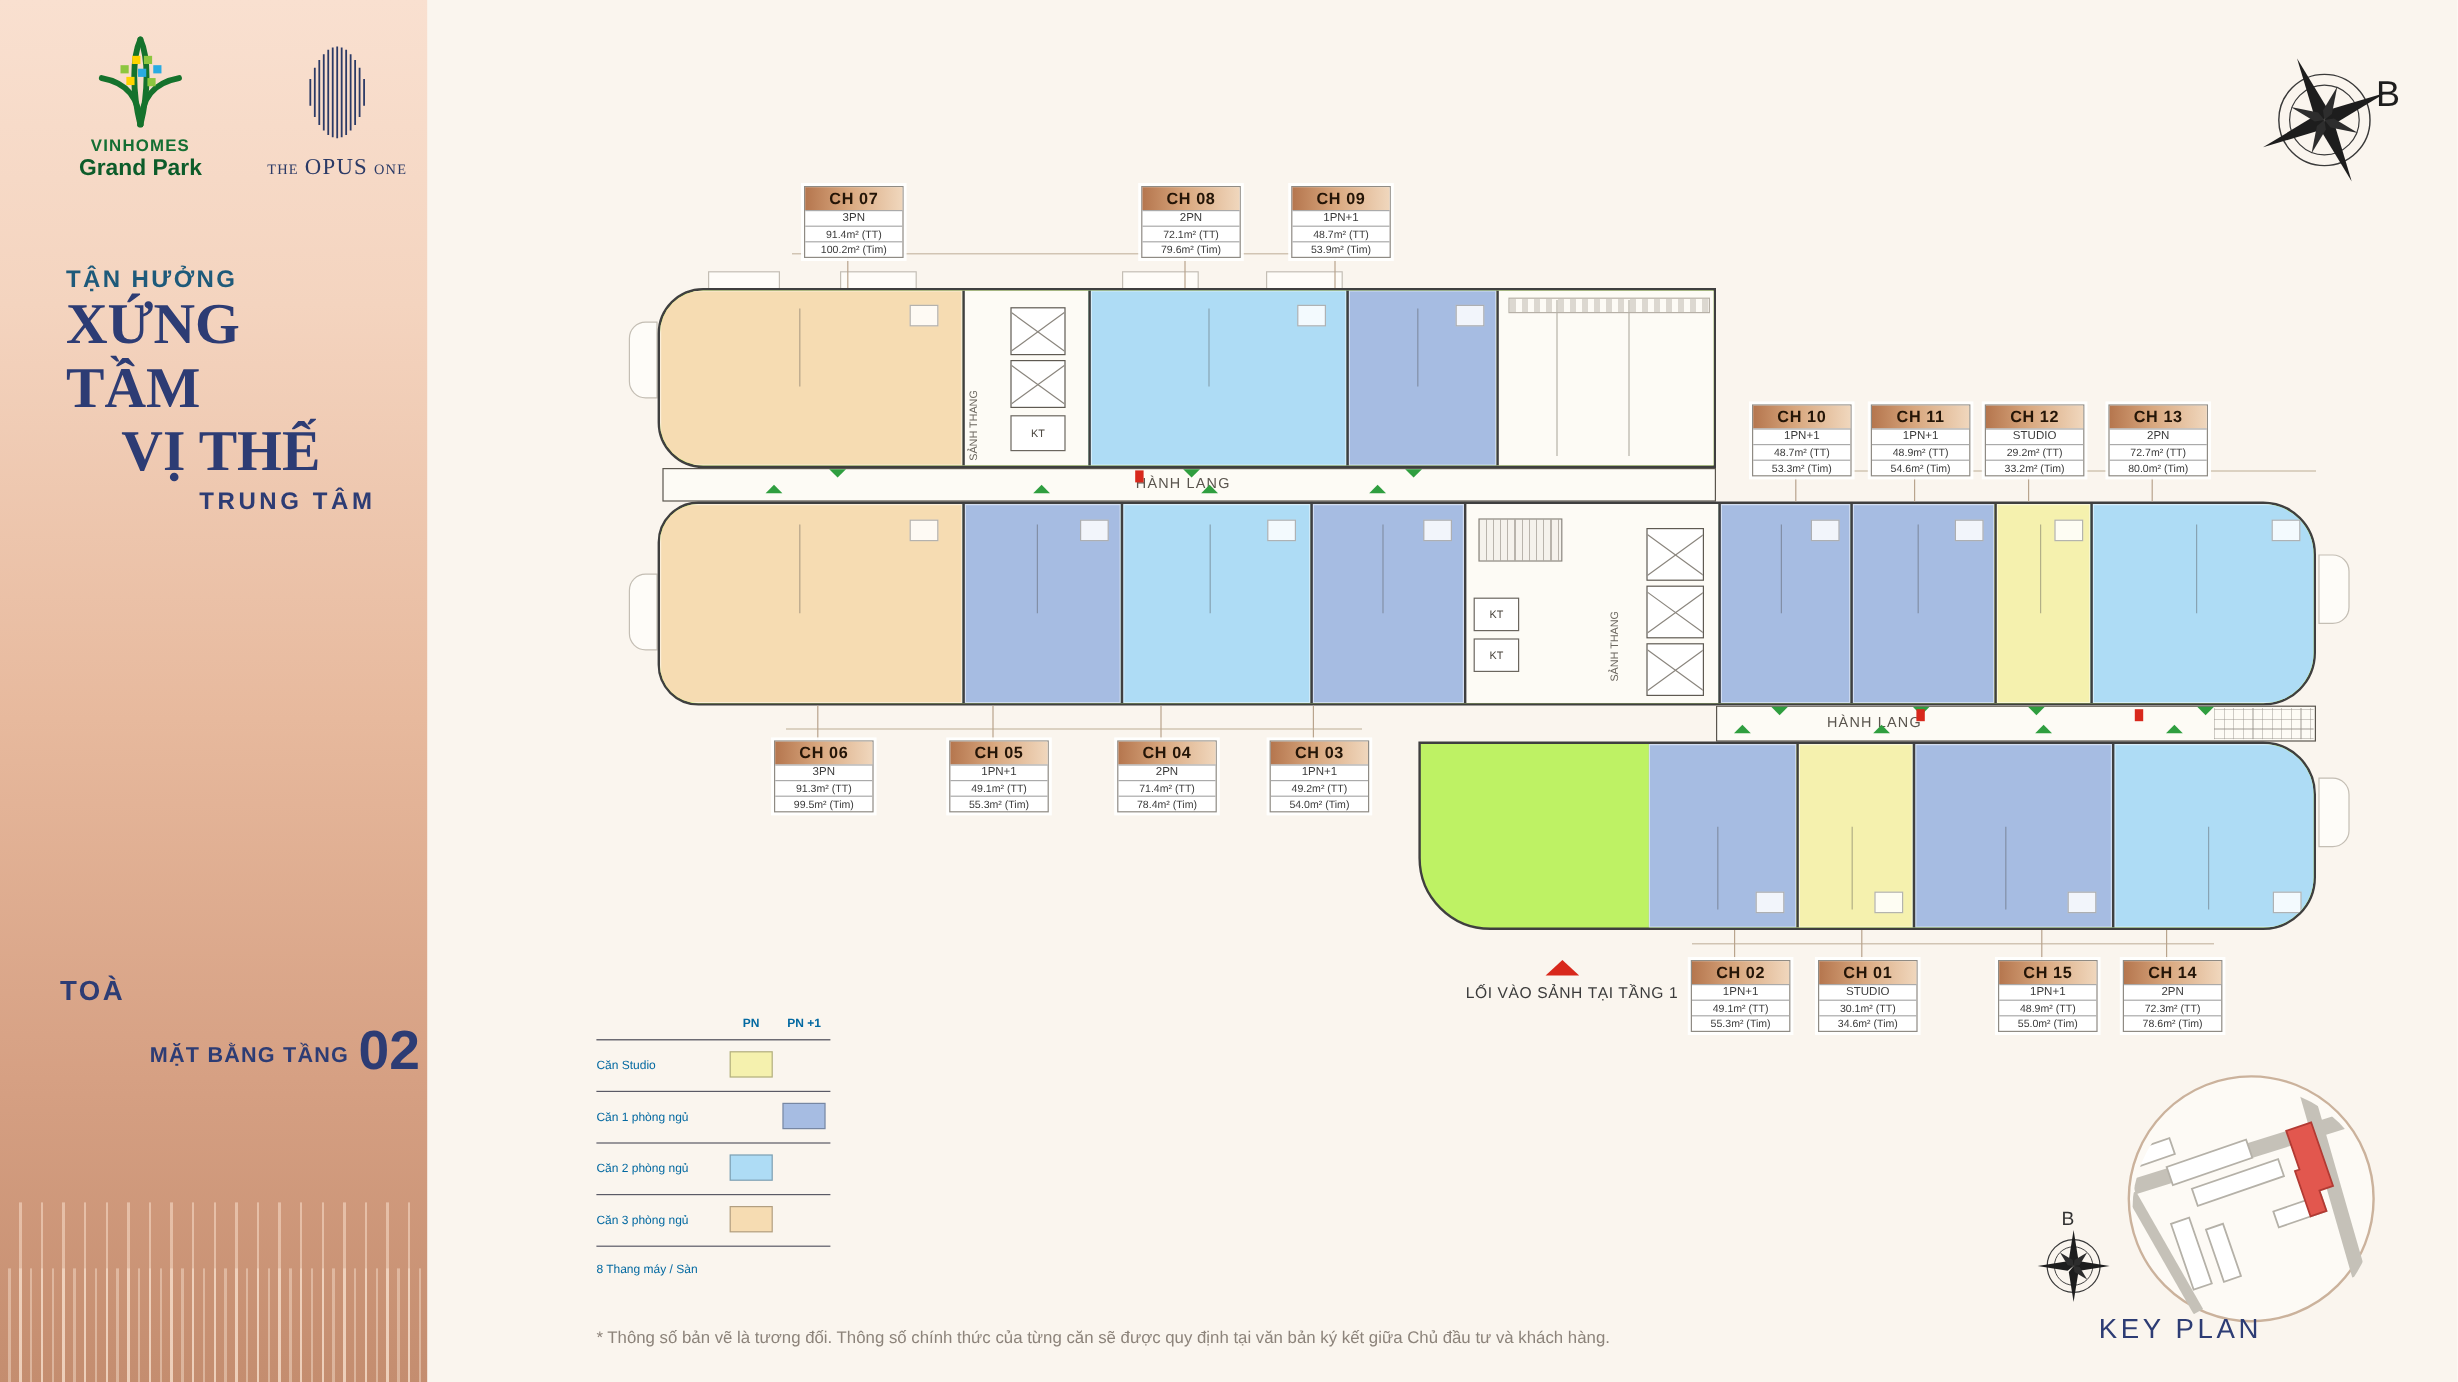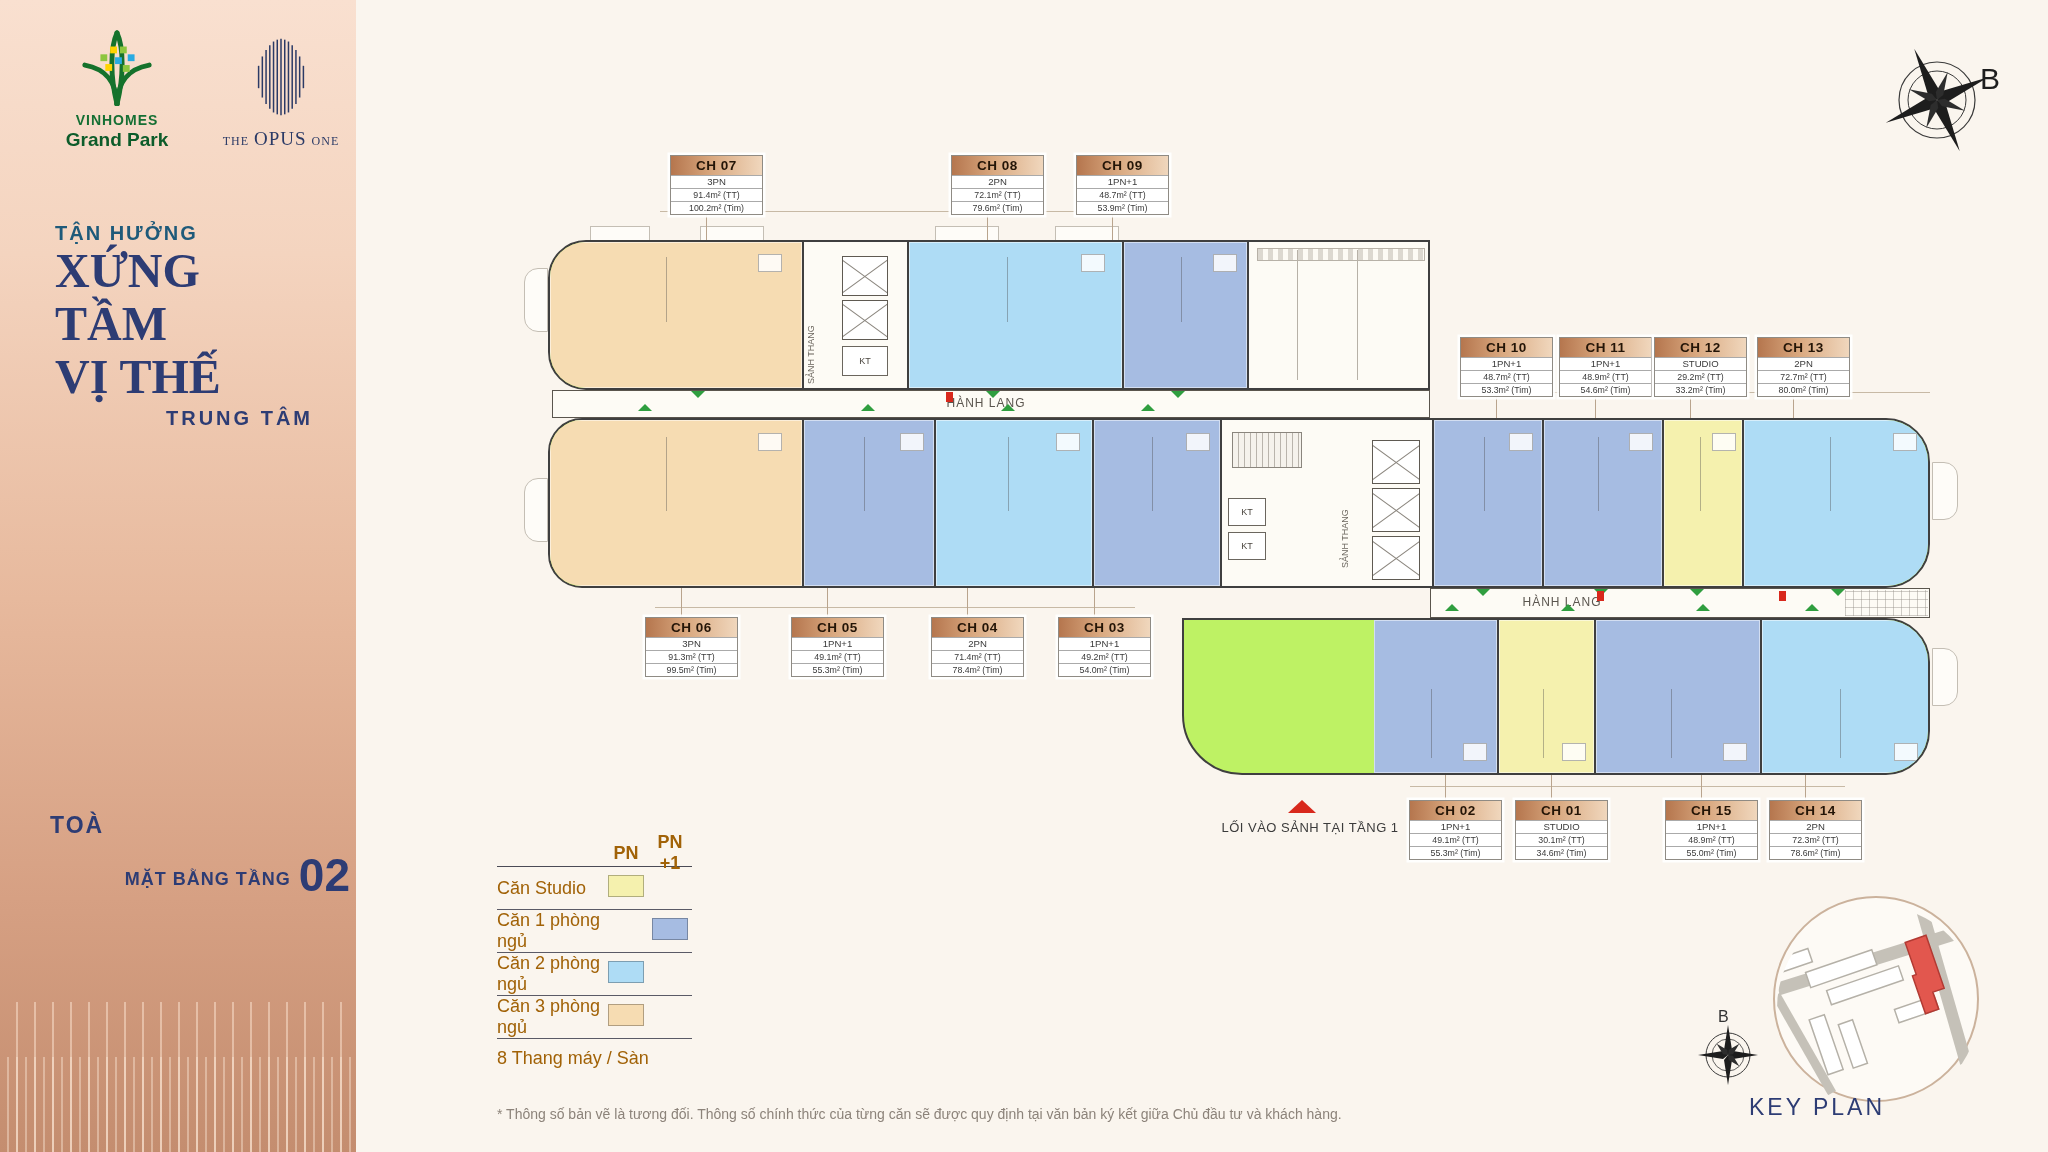--- a/index.html
+++ b/index.html
@@ -14,21 +14,21 @@
     background:repeating-linear-gradient(90deg,transparent 0 7px,rgba(255,238,222,.8) 7px 9px);}
   .vin-logo{position:absolute;left:52px;top:28px;width:130px;text-align:center;}
   .vin-logo .t1{font-size:14px;font-weight:bold;letter-spacing:1px;color:#156f33;margin-top:2px;}
   .vin-logo .t2{font-size:19px;font-weight:bold;color:#0d5c2a;margin-top:1px;}
   .opus-logo{position:absolute;left:206px;top:34px;width:150px;text-align:center;}
   .opus-text{font-family:"Liberation Serif","DejaVu Serif",serif;color:#2b3a66;margin-top:4px;letter-spacing:1px;}
   .opus-text .sm{font-size:12px;} .opus-text .lg{font-size:19px;}
   .tagline{position:absolute;left:55px;top:222px;width:258px;}
   .tg1{font-size:20px;font-weight:bold;letter-spacing:2px;color:#1e5a7a;}
   .tg2,.tg3{font-family:"Liberation Serif","DejaVu Serif",serif;font-size:48px;font-weight:bold;color:#2d3c74;line-height:1.1;}
-  .tg3{text-align:left;}
+  .tg3{text-align:center;}
   .tg4{font-size:20px;font-weight:bold;letter-spacing:3px;color:#2d3c74;text-align:right;margin-top:4px;}
   .bldg{position:absolute;left:50px;top:812px;width:310px;color:#2d3c74;}
   .bldg-row{display:flex;align-items:flex-end;justify-content:flex-start;}
   .bldg-prefix{font-size:23px;letter-spacing:2px;font-weight:bold;margin-bottom:14px;}
   .bldg-name{font-family:"Liberation Serif","DejaVu Serif",serif;font-size:96px;line-height:.95;}
   .bldg-row2{display:flex;align-items:flex-end;justify-content:flex-end;margin-top:2px;padding-right:10px;}
   .bldg-floor{font-size:18px;font-weight:bold;letter-spacing:1px;margin-bottom:6px;}
   .bldg-num{font-size:46px;font-weight:bold;margin-left:8px;line-height:.9;}
   
   .compass-big{position:absolute;left:1862px;top:30px;}
@@ -62,34 +62,34 @@
     background-image:repeating-linear-gradient(0deg,rgba(150,145,138,.45) 0 1px,transparent 1px 8px),
                      repeating-linear-gradient(90deg,rgba(150,145,138,.45) 0 1px,transparent 1px 8px);}
   .void-label{position:absolute;left:50%;top:42%;transform:translate(-50%,-50%);background:#fdfbf5;
               padding:1px 4px;font-size:10px;color:#6b665e;letter-spacing:1px;white-space:nowrap;}
   .cross{position:absolute;inset:0;width:100%;height:100%;}
   .balc{position:absolute;border:1.5px solid #c4beb4;background:#fefcf8;box-sizing:border-box;z-index:0;}
   .tkd,.tku{position:absolute;width:0;height:0;border-left:7px solid transparent;border-right:7px solid transparent;z-index:3;}
   .tkd{border-top:7px solid #2f9e3f;} .tku{border-bottom:7px solid #2f9e3f;}
   .rm{position:absolute;width:7px;height:10px;background:#d8281c;z-index:3;}
   
-  .ulabel{position:absolute;width:93px;background:#fff;border:1px solid #8f8b84;box-sizing:border-box;
+  .ulabel{position:absolute;width:83px;background:#fff;border:1px solid #8f8b84;box-sizing:border-box;
           box-shadow:0 0 0 2.5px rgba(255,255,255,.92);text-align:center;z-index:5;}
   .ul-h{height:19px;line-height:19px;font-size:13.5px;font-weight:bold;color:#241507;letter-spacing:.5px;
         background:linear-gradient(90deg,#b5764e 0%,#d9a87f 45%,#f0d7bd 100%);}
   .ul-r{height:12px;line-height:12px;font-size:8.8px;color:#3a3a3a;border-top:1px solid #aaa;white-space:nowrap;}
   .ul-t{font-size:9.6px;}
   .ld{position:absolute;width:1px;background:#b9a48d;z-index:1;}
   .rail{position:absolute;height:1px;background:#c7b9a5;z-index:1;}
   
   .ent-arrow{position:absolute;width:0;height:0;border-left:14px solid transparent;border-right:14px solid transparent;
              border-bottom:13px solid #d8281c;}
   .ent-text{position:absolute;width:240px;text-align:center;font-size:13px;color:#3b3b3b;letter-spacing:.5px;}
   
-  .legend{position:absolute;left:497px;top:840px;width:195px;color:#a16207;font-size:18px;}
+  .legend{position:absolute;left:497px;top:840px;width:195px;color:#0369a1;font-size:10px;}
   .lg-head,.lg-row,.lg-note{display:flex;align-items:center;}
   .lg-head{height:26px;border-bottom:1.5px solid #4a4a55;font-weight:bold;}
   .lg-row{height:42px;border-bottom:1px solid #5a5a66;}
   .lg-note{height:30px;padding-top:4px;}
   .lg-label{flex:1;}
   .lg-cell{width:44px;text-align:center;}
   .sw{display:inline-block;width:36px;height:22px;border:1px solid rgba(0,0,0,.28);box-sizing:border-box;}
   
   .fnote{position:absolute;left:497px;width:1100px;font-size:14px;color:#8c837a;}
   

